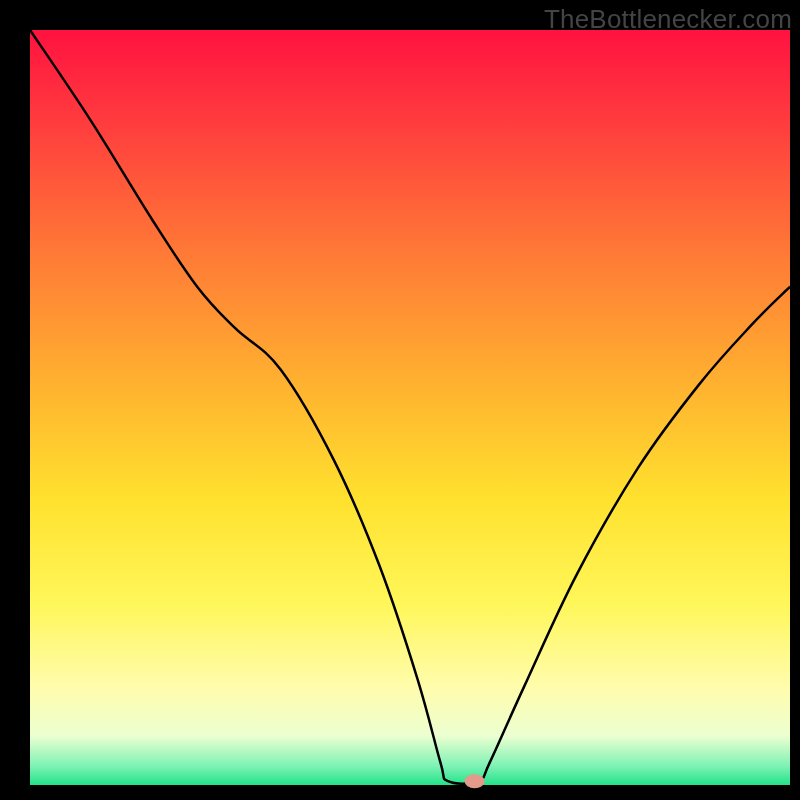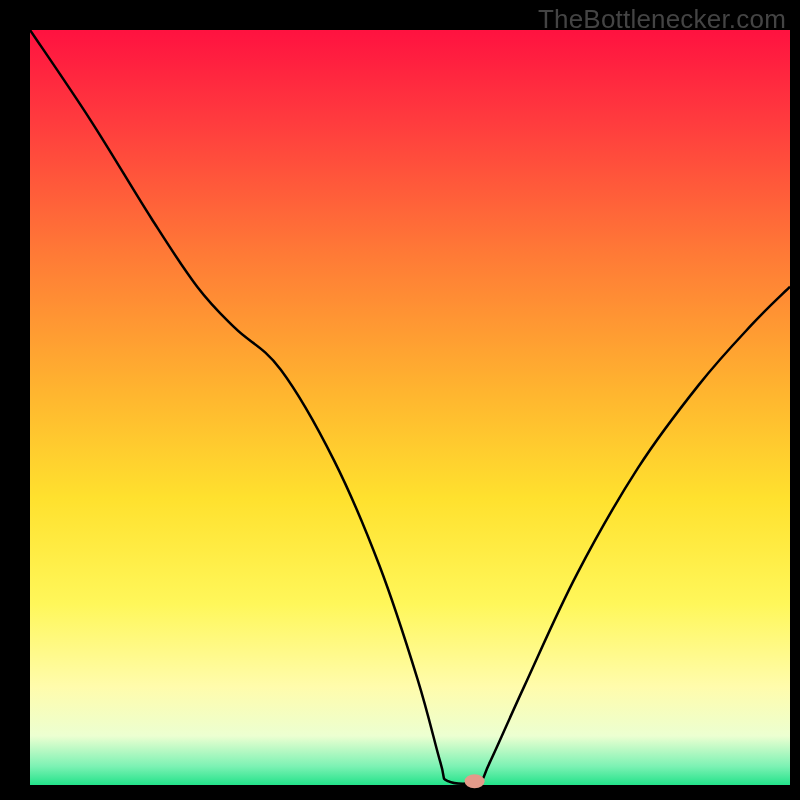--- a/index.html
+++ b/index.html
@@ -12,21 +12,21 @@
     overflow: hidden;
   }
   .container {
     position: relative;
     width: 800px;
     height: 800px;
   }
   .watermark {
     position: absolute;
     top: 4px;
-    right: 14px;
+    right: 8px;
     color: #444;
     font-size: 26px;
     font-weight: 400;
     letter-spacing: 0.2px;
     z-index: 10;
   }
   svg.plot {
     position: absolute;
     top: 0;
     left: 0;

